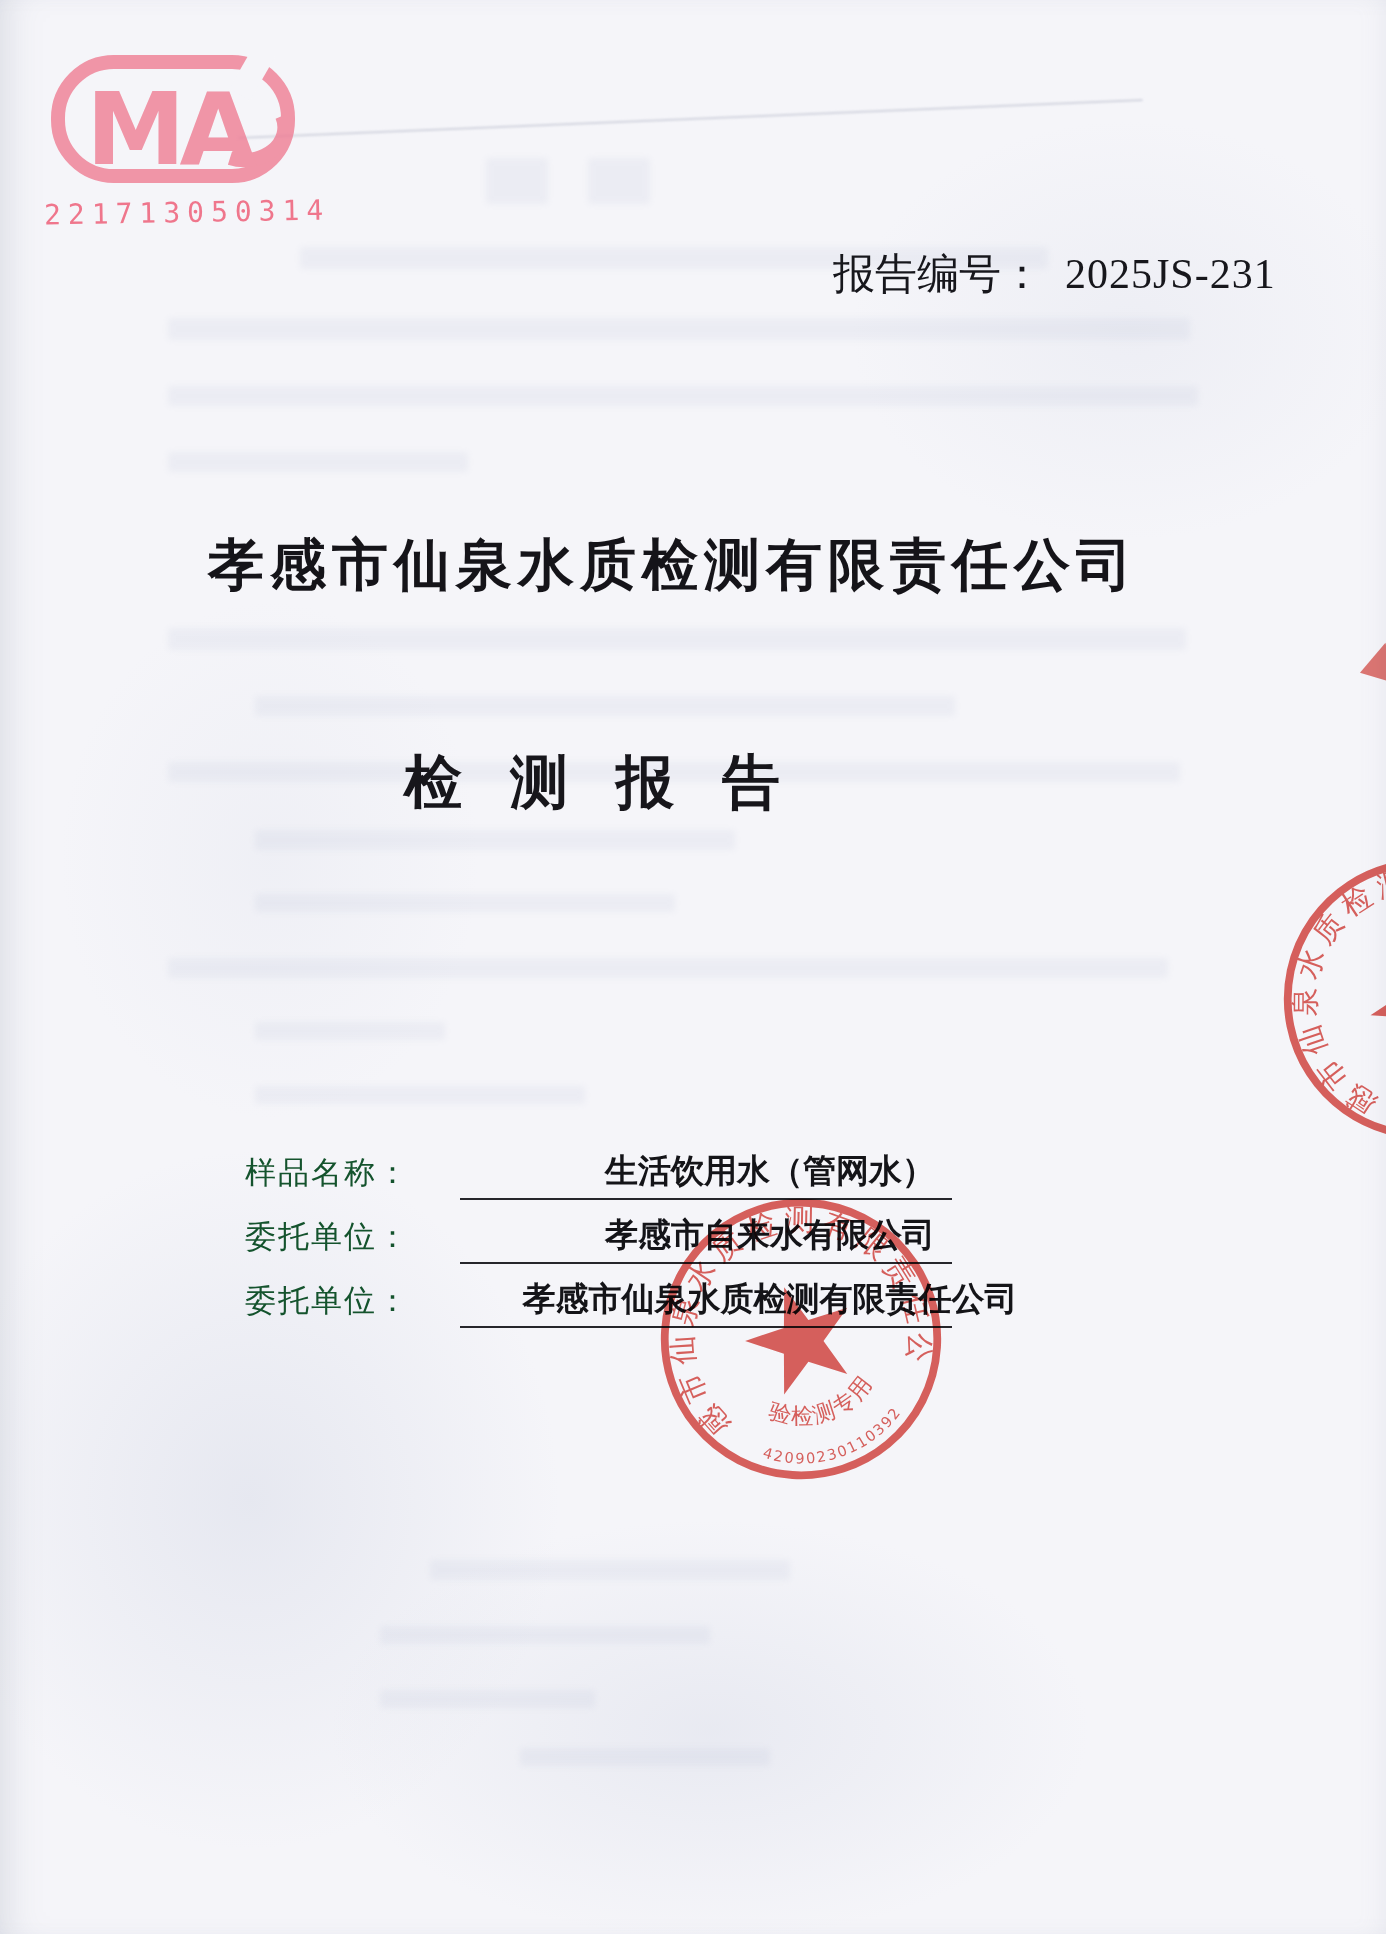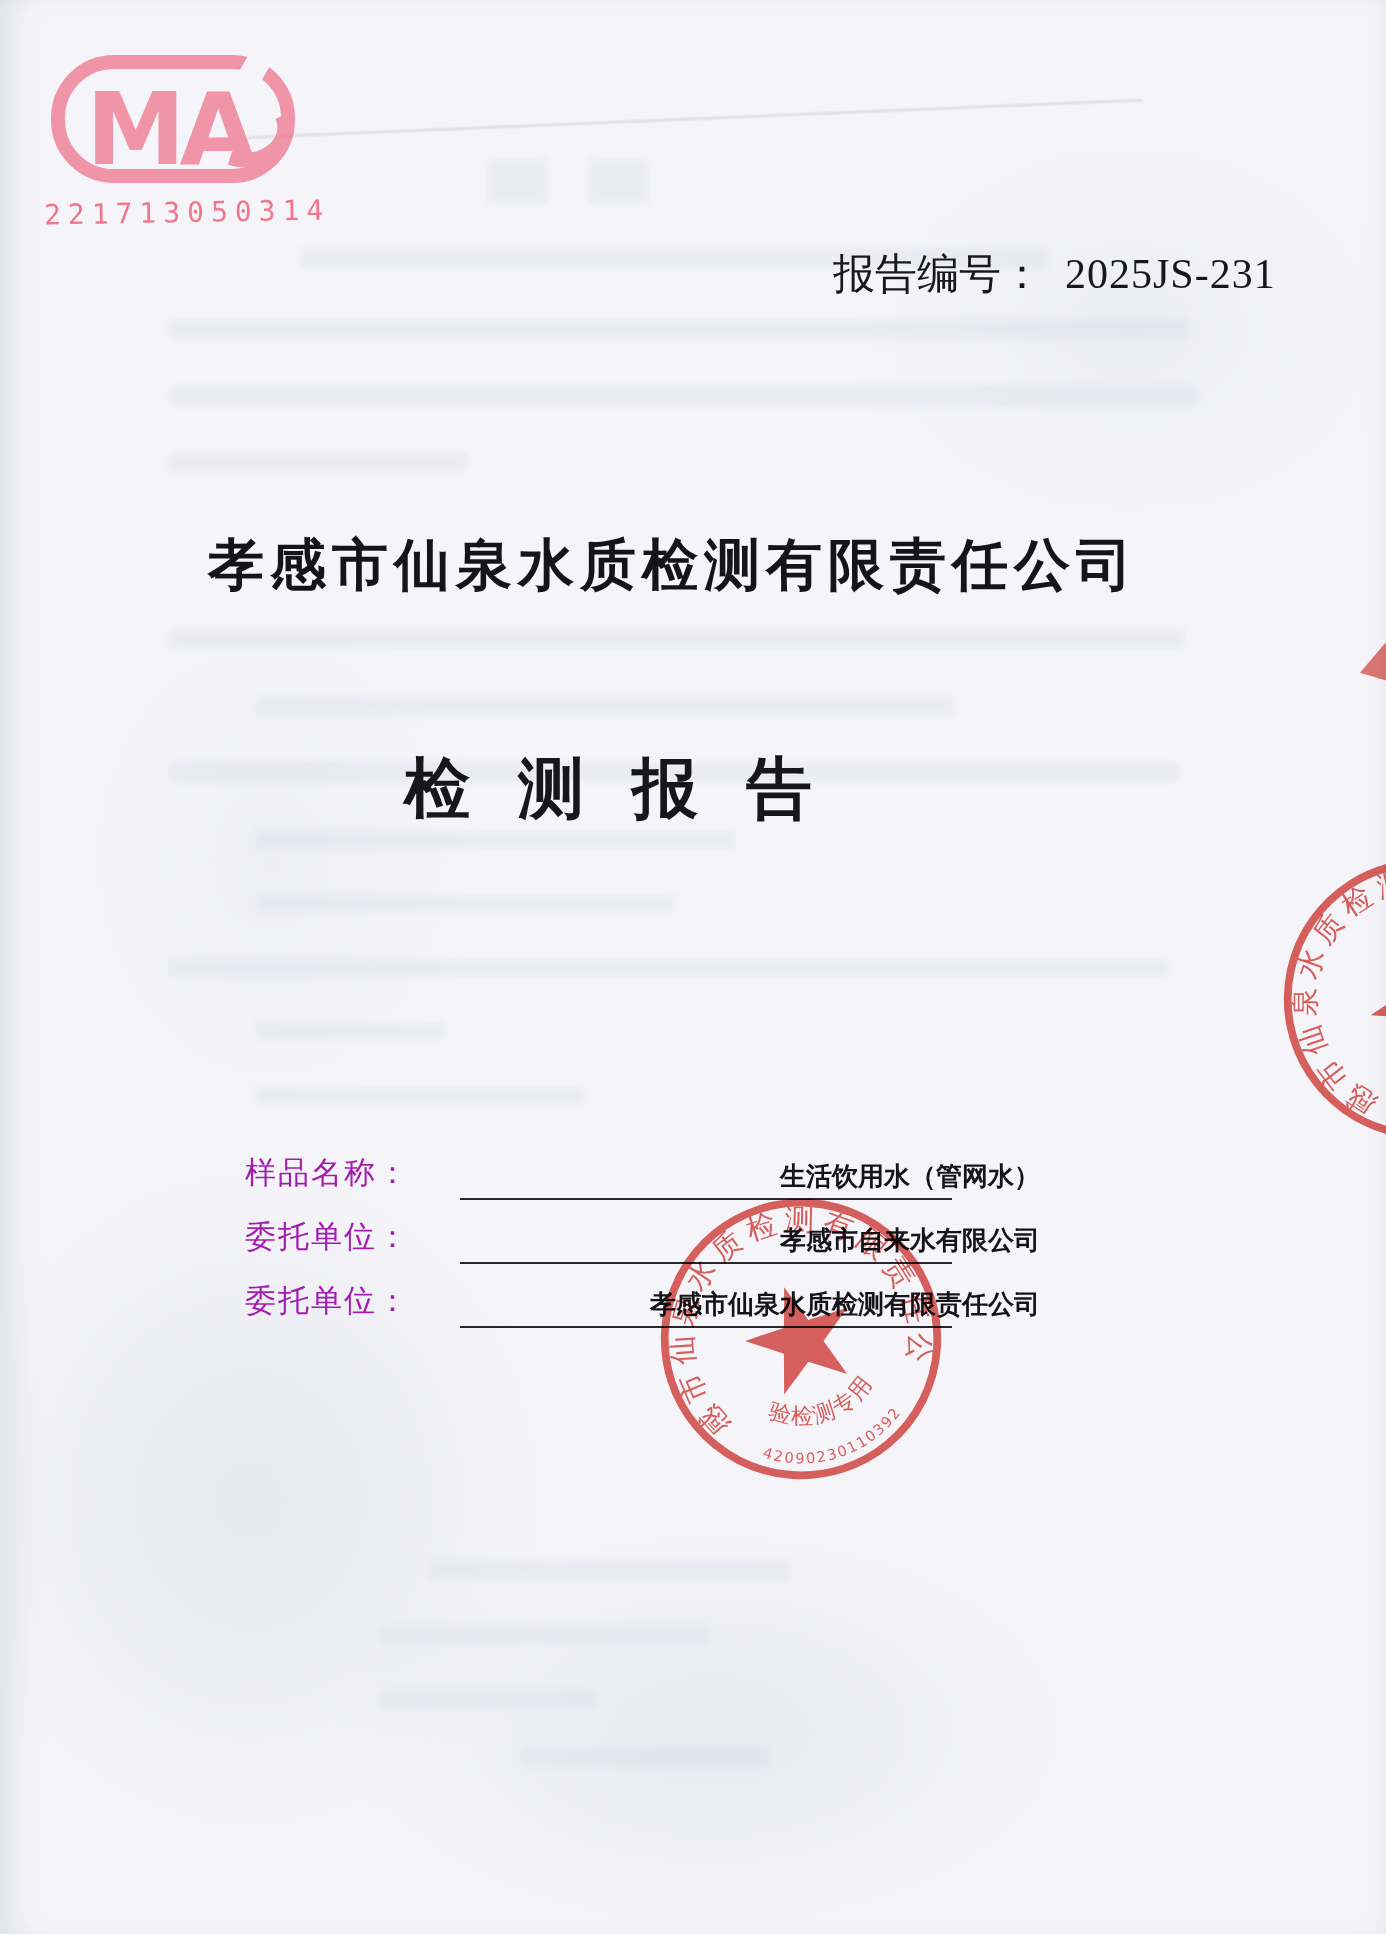--- a/index.html
+++ b/index.html
@@ -30,29 +30,29 @@
   .report-no .rn-val{margin-left:22px;letter-spacing:1px;}
 
   
   .company-title{
     position:absolute;left:208px;top:528px;margin:0;
     font-size:56px;font-weight:700;color:#151419;
     letter-spacing:6px;white-space:nowrap;
   }
   .report-title{
     position:absolute;left:404px;top:744px;margin:0;
-    font-size:66px;font-weight:600;color:#17161b;
+    font-size:58px;font-weight:600;color:#17161b;
     letter-spacing:48px;white-space:nowrap;
   }
 
   
   .field-row{position:absolute;left:245px;width:820px;height:56px;font-family:"Liberation Sans","DejaVu Sans",sans-serif;}
-  .f-label{position:absolute;left:0;top:8px;font-size:31px;color:#a21caf;letter-spacing:2px;}
+  .f-label{position:absolute;left:0;top:8px;font-size:31px;color:#14532d;letter-spacing:2px;}
   .f-line{position:absolute;left:215px;bottom:0;width:492px;border-bottom:2px solid #26262b;}
-  .f-value{position:absolute;left:255px;bottom:6px;width:540px;text-align:right;font-size:26px;font-weight:600;color:#141418;white-space:nowrap;}
+  .f-value{position:absolute;left:255px;bottom:6px;width:540px;text-align:center;font-size:33px;font-weight:600;color:#141418;white-space:nowrap;}
 
   .report-date{
     position:absolute;left:472px;top:1476px;
     font-size:35px;color:#18181d;white-space:nowrap;letter-spacing:1px;
   }
 
   
   .seal{position:absolute;mix-blend-mode:multiply;opacity:.84;}
   .seal-1{left:655px;top:1193px;width:292px;height:292px;transform:rotate(-18deg);}
   .seal-2{left:1278px;top:853px;width:292px;height:292px;transform:rotate(-33deg);}

